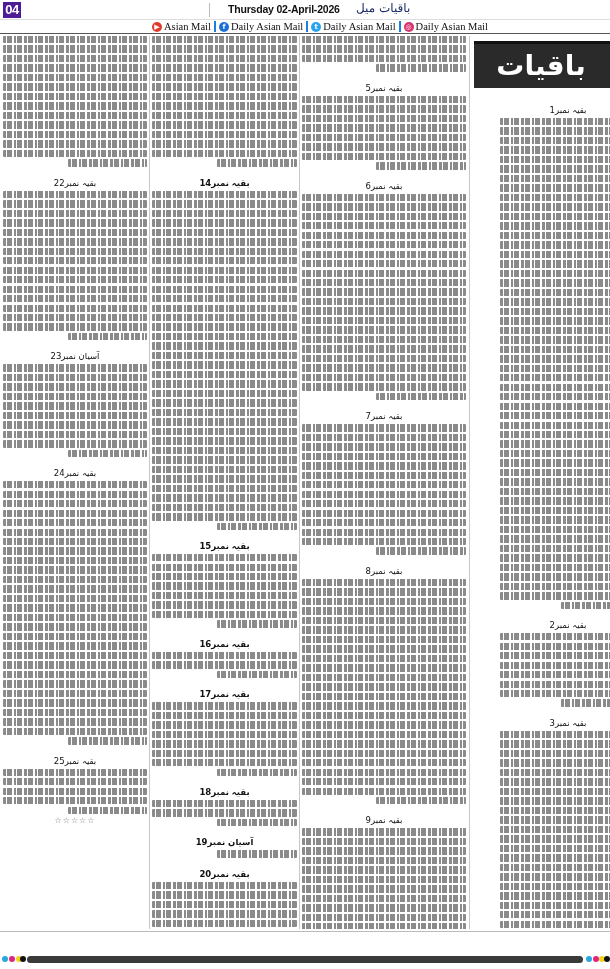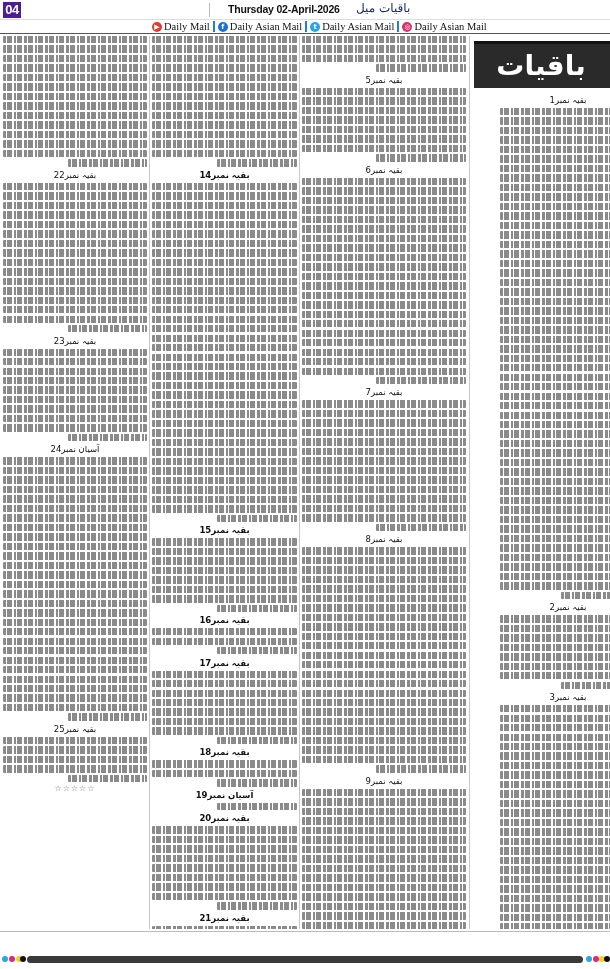--- a/index.html
+++ b/index.html
@@ -20,21 +20,21 @@
   .soc-icon { width: 10px; height: 10px; border-radius: 50%; color: #fff; font-size: 7px; line-height: 10px; text-align: center; font-family: "DejaVu Sans", sans-serif; font-weight: bold; }
   .soc-sep { width: 2px; height: 11px; background: #1d7fd8; margin: 0 3px; }
   .rule-top { position: absolute; left: 0; top: 33px; width: 610px; height: 1px; background: #555; }
 
   
   .col { position: absolute; top: 36px; height: 893px; overflow: hidden; direction: rtl; }
   .col-divider { position: absolute; top: 36px; width: 1px; height: 893px; background: #c8c8c8; }
   .line { height: 7.4px; margin: 0 0 2.1px 0; background: repeating-linear-gradient(90deg, #2b2b2b 0 3px, transparent 3px 4px, #2b2b2b 4px 9px, transparent 9px 11px, #2b2b2b 11px 13px, transparent 13px 14px, #2b2b2b 14px 19px, transparent 19px 21px);
     opacity: 0.55; border-radius: 1px; }
   .line.short { width: 55%; margin-left: auto; }
-  .sub { text-align: center; font-family: "DejaVu Sans", sans-serif; font-size: 8.5px; color: #111; height: 12px; line-height: 12px; margin: 0 0 2px 0; direction: rtl; }
+  .sub { text-align: center; font-family: "DejaVu Sans", sans-serif; font-size: 8.5px; color: #111; height: 12px; line-height: 12px; margin: 10px 0 2px 0; direction: rtl; }
   .para { margin-bottom: 2px; }
 
   
   .banner { position: absolute; left: 474px; top: 41px; width: 154px; height: 47px; background: #2a2a2a; border-top: 3px solid #111; }
   .banner-text { position: absolute; left: 0; top: 0; width: 134px; height: 44px; color: #fff; text-align: center; direction: rtl;
     font-family: "DejaVu Sans", sans-serif; font-size: 28px; font-weight: bold; line-height: 44px; letter-spacing: 2px; }
   .stars { text-align: center; font-size: 8px; color: #777; letter-spacing: 1px; margin-top: 2px; direction: ltr; }
 
   
   .rule-bottom { position: absolute; left: 0; top: 931px; width: 610px; height: 1px; background: #bbb; }
@@ -50,21 +50,21 @@
   <div class="header-sep"></div>
   <div class="date">Thursday 02-April-2026</div>
   <div class="logo">
     
   </div>
   <div class="logo-text">باقیات میل</div>
   <div class="header-line"></div>
   <div class="socials">
     <span class="soc">
       <span class="soc-icon" style="background:#e23b2e">▶</span>
-      <span>Daily Mail</span>
+      <span>Asian Mail</span>
     </span>
     <span class="soc-sep"></span>
     <span class="soc">
       <span class="soc-icon" style="background:#1d6fd8">f</span>
       <span>Daily Asian Mail</span>
     </span>
     <span class="soc-sep"></span>
     <span class="soc">
       <span class="soc-icon" style="background:#2aa3ef">t</span>
       <span>Daily Asian Mail</span>
@@ -428,34 +428,34 @@
       <div class="line"></div>
       <div class="line"></div>
       <div class="line"></div>
       <div class="line"></div>
       <div class="line"></div>
       <div class="line"></div>
       <div class="line"></div>
       <div class="line"></div>
       <div class="line short"></div>
     </div>
-    <div class="sub">بقیہ نمبر23</div>
-    <div class="para">
-      <div class="line"></div>
-      <div class="line"></div>
-      <div class="line"></div>
-      <div class="line"></div>
-      <div class="line"></div>
-      <div class="line"></div>
-      <div class="line"></div>
-      <div class="line"></div>
-      <div class="line"></div>
-      <div class="line short"></div>
-    </div>
-    <div class="sub">آسیان نمبر24</div>
+    <div class="sub">آسیان نمبر23</div>
+    <div class="para">
+      <div class="line"></div>
+      <div class="line"></div>
+      <div class="line"></div>
+      <div class="line"></div>
+      <div class="line"></div>
+      <div class="line"></div>
+      <div class="line"></div>
+      <div class="line"></div>
+      <div class="line"></div>
+      <div class="line short"></div>
+    </div>
+    <div class="sub">بقیہ نمبر24</div>
     <div class="para">
       <div class="line"></div>
       <div class="line"></div>
       <div class="line"></div>
       <div class="line"></div>
       <div class="line"></div>
       <div class="line"></div>
       <div class="line"></div>
       <div class="line"></div>
       <div class="line"></div>

